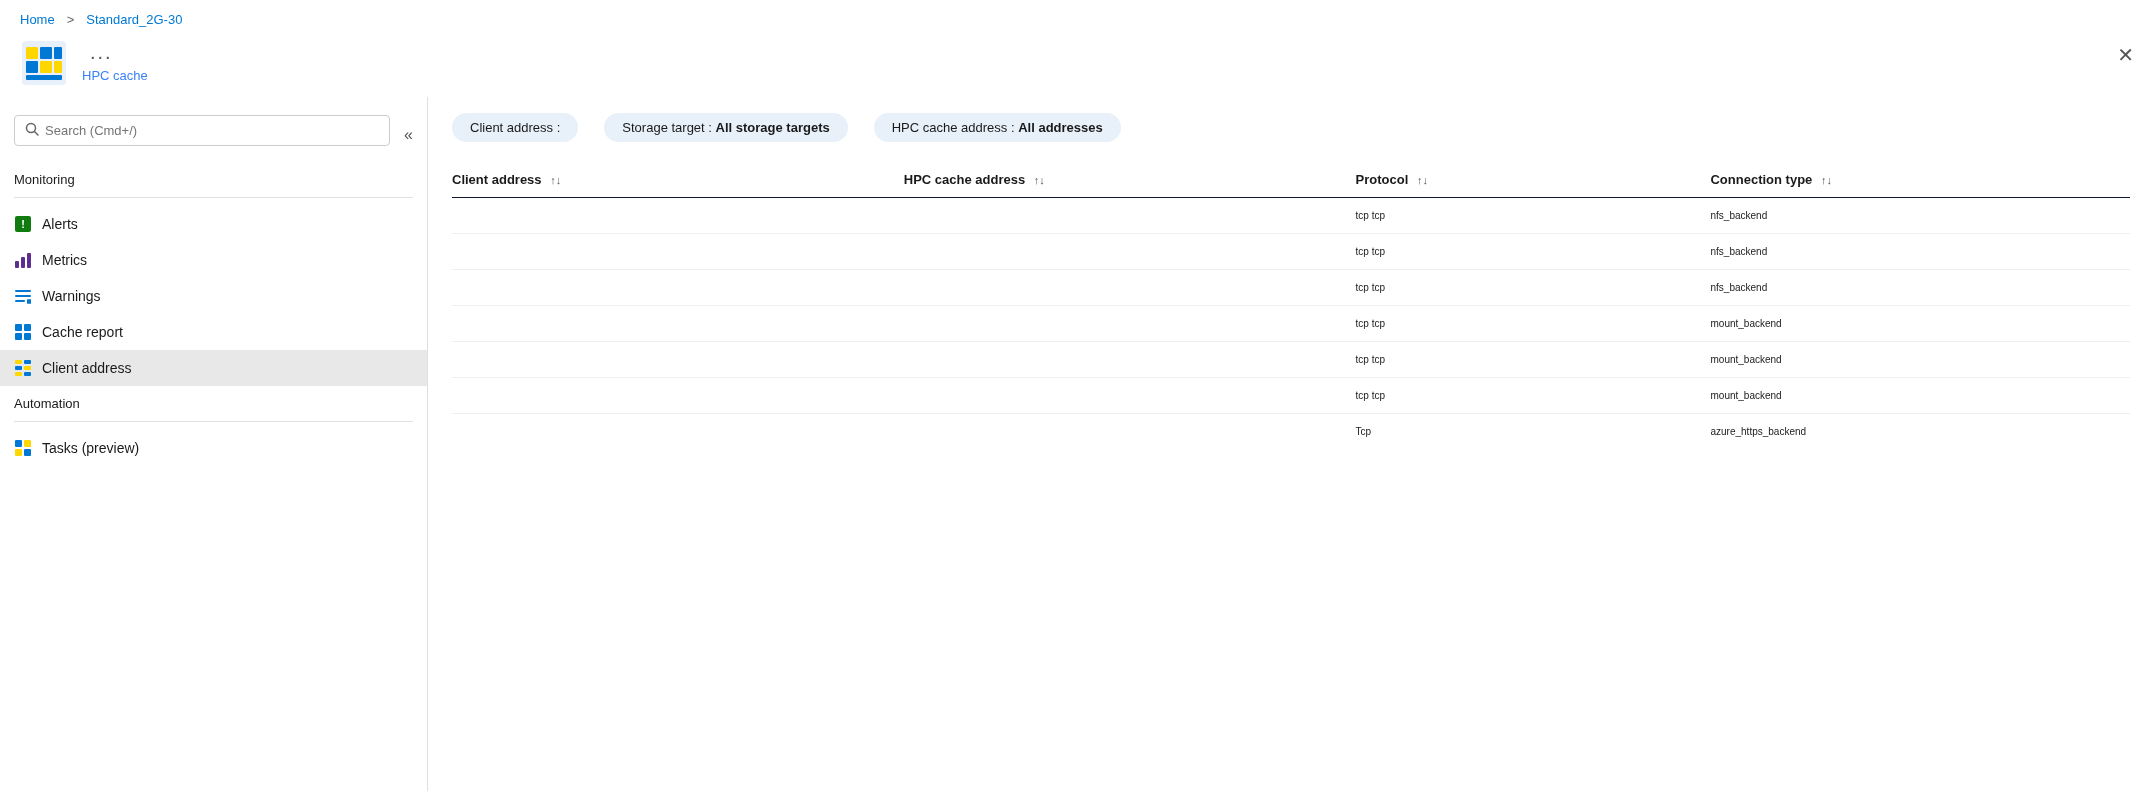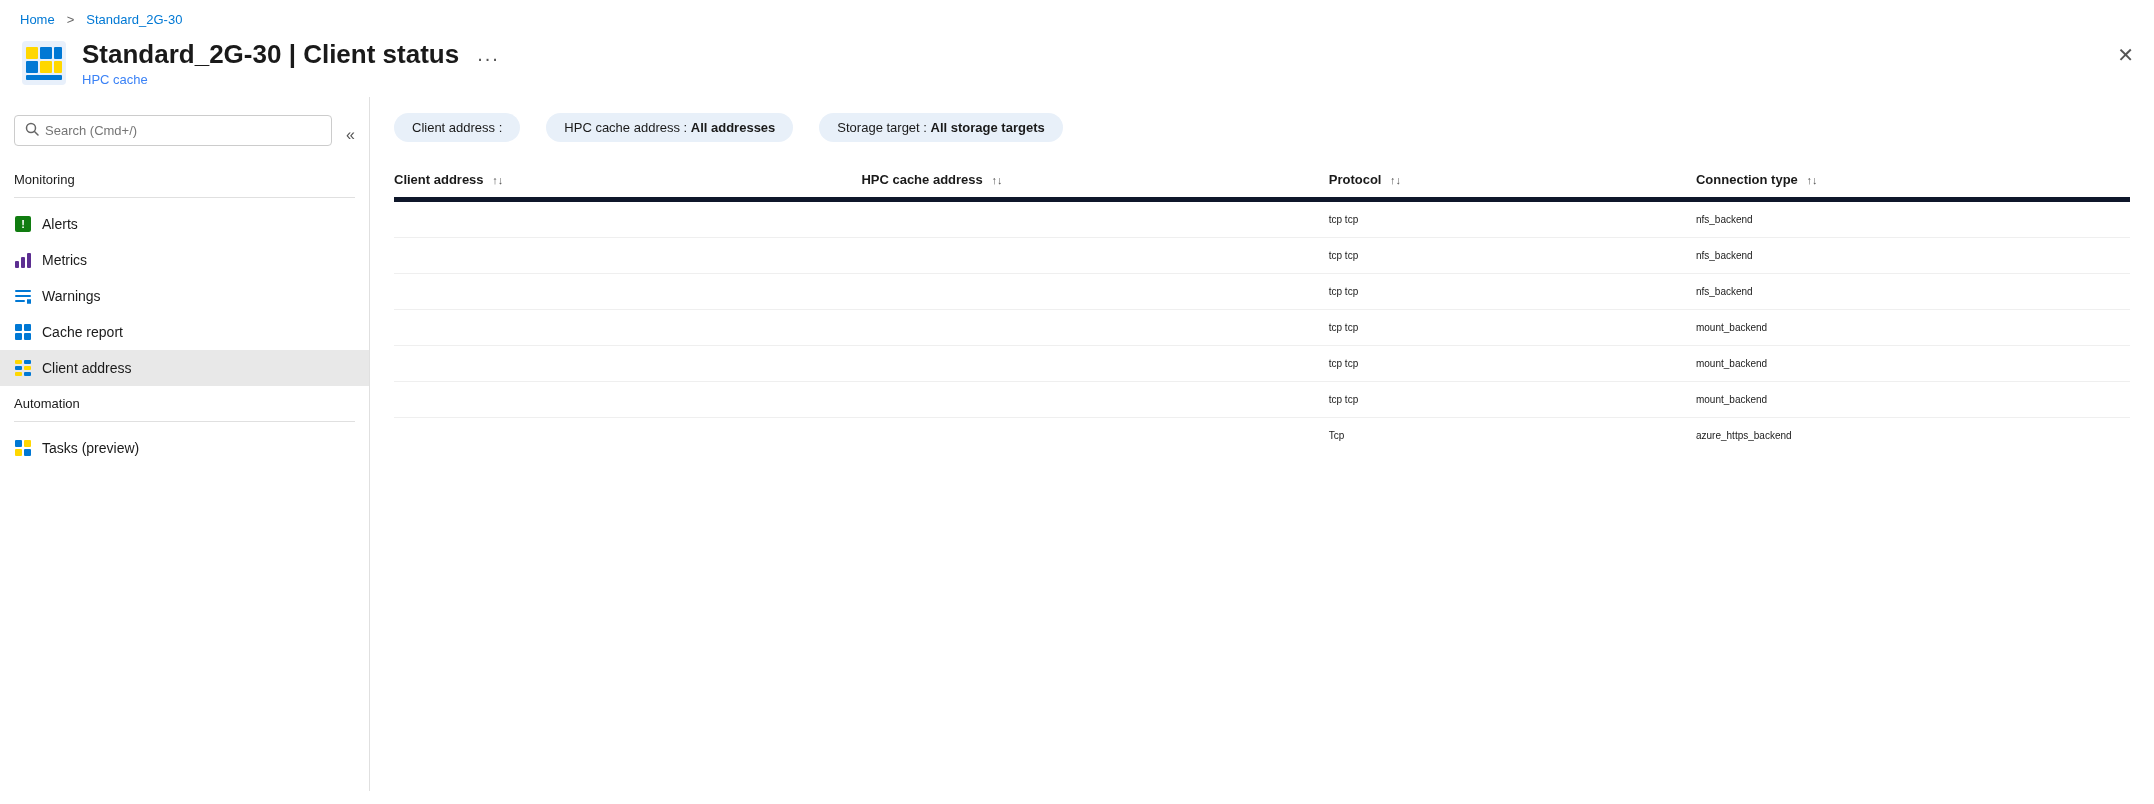--- a/index.html
+++ b/index.html
@@ -78,21 +78,21 @@
     }
 
     
     .main-layout {
       display: flex;
       height: calc(804px - 110px);
     }
 
     
     .sidebar {
-      width: 370px;
+      width: 428px;
       flex-shrink: 0;
       border-right: 1px solid #e0e0e0;
       padding: 10px 0;
       overflow-y: auto;
     }
     .search-box {
       display: flex;
       align-items: center;
       margin: 8px 14px 16px;
       border: 1px solid #ccc;
@@ -200,21 +200,21 @@
     
     .data-table {
       width: 100%;
       border-collapse: collapse;
     }
     .data-table th {
       text-align: left;
       font-weight: 600;
       font-size: 13px;
       padding: 10px 16px 10px 0;
-      border-bottom: 5px solid #0f172a;
+      border-bottom: 1px solid #0f172a;
       white-space: nowrap;
       color: #1a1a1a;
     }
     .data-table th .sort-arrows {
       display: inline-block;
       margin-left: 5px;
       font-size: 11px;
       color: #555;
     }
     .data-table td {
@@ -251,21 +251,20 @@
       <rect x="20" y="8" width="12" height="12" rx="1" fill="#0078d4"></rect>
       <rect x="34" y="8" width="8" height="12" rx="1" fill="#0078d4"></rect>
       <rect x="6" y="22" width="12" height="12" rx="1" fill="#0078d4"></rect>
       <rect x="20" y="22" width="12" height="12" rx="1" fill="#ffd700"></rect>
       <rect x="34" y="22" width="8" height="12" rx="1" fill="#ffd700"></rect>
       <rect x="6" y="36" width="36" height="5" rx="1" fill="#0078d4"></rect>
     </svg>
   </div>
   <div class="page-title-block">
     <div class="page-title">
-      <span>Standard_2G-30 | Client status</span>
       <button class="ellipsis-btn">...</button>
     </div>
     <div class="page-subtitle">HPC cache</div>
   </div>
   <button class="close-btn">✕</button>
 </div>
 
 <div class="main-layout">
 
   <div class="sidebar">
@@ -361,24 +360,24 @@
     </div>
   </div>
 
   <div class="content-area">
 
     <div class="filter-bar">
       <button class="filter-pill">
         <span>Client address :</span>
       </button>
       <button class="filter-pill">
-        <span>HPC cache address : </span><strong>All addresses</strong>
+        <span>Storage target : </span><strong>All storage targets</strong>
       </button>
       <button class="filter-pill">
-        <span>Storage target : </span><strong>All storage targets</strong>
+        <span>HPC cache address : </span><strong>All addresses</strong>
       </button>
     </div>
 
     <table class="data-table">
       <thead>
         <tr>
           <th class="col-client">
             <span>Client address</span>
             <span class="sort-arrows">↑↓</span>
           </th>

